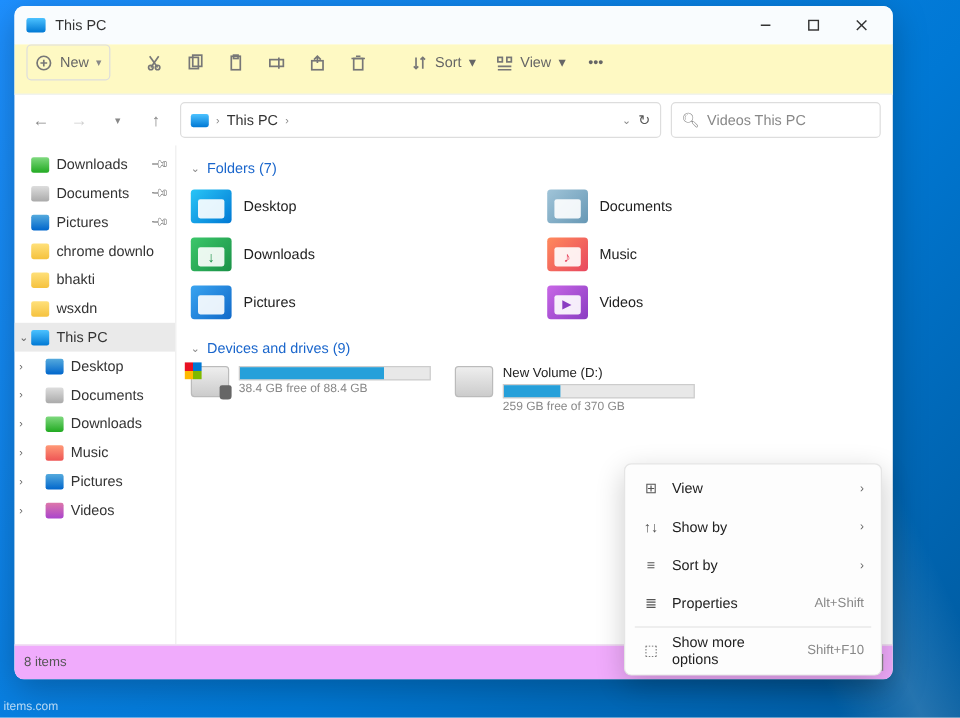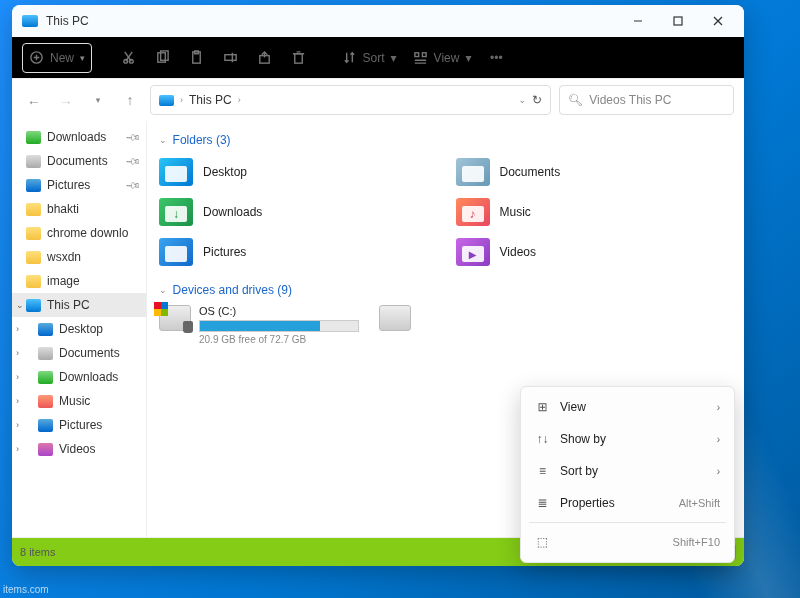--- a/index.html
+++ b/index.html
@@ -7,21 +7,21 @@
   .light-ray { position:absolute; right:-100px; top:200px; width:400px; height:500px; background: linear-gradient(45deg, transparent 40%, rgba(255,255,255,0.15) 50%, transparent 60%); transform: rotate(20deg);}
   .watermark { position:absolute; bottom:3px; left:3px; font-size:10px; color:#fff; opacity:0.7;}
 
   .window { position:absolute; left:12px; top:5px; width:732px; height:561px; background:#fff; border-radius:8px; box-shadow:0 8px 28px rgba(0,0,0,0.25); display:flex; flex-direction:column; overflow:hidden;}
   .titlebar { height:32px; display:flex; align-items:center; padding:0 6px 0 10px; background:#f9fcfe;}
   .titlebar .title-icon { width:16px; height:12px; background:linear-gradient(#4cc2ff,#0078d4); border-radius:2px; margin-right:8px;}
   .titlebar .title-text { font-size:12px; color:#333; flex:1;}
   .win-btn { width:40px; height:28px; display:flex; align-items:center; justify-content:center; color:#444; font-size:11px;}
   .win-btn svg { width:10px; height:10px; stroke:#333; stroke-width:1.2; fill:none;}
 
-  .toolbar { height:42px; display:flex; align-items:center; gap:4px; padding:0 10px; background:#000000; border-bottom:1px solid #eef2f5;}
+  .toolbar { height:42px; display:flex; align-items:flex-start; gap:4px; padding:0 10px; background:#fef9c3; border-bottom:1px solid #eef2f5;}
   .tb-btn { height:30px; min-width:30px; display:flex; align-items:center; justify-content:center; border-radius:4px; color:#666; gap:6px; padding:0 6px; font-size:12px;}
   .tb-sep { width:14px;}
   .tb-btn svg { width:15px; height:15px; stroke:#777; stroke-width:1.5; fill:none;}
   .new-btn { border:1px solid #ddd;}
   .new-btn .chev { font-size:9px; color:#888;}
 
   .navrow { height:42px; display:flex; align-items:center; gap:8px; padding:0 10px;}
   .nav-btn { width:24px; height:24px; display:flex; align-items:center; justify-content:center; color:#888; font-size:14px;}
   .address { flex:1; height:30px; border:1px solid #ddd; border-radius:4px; display:flex; align-items:center; padding:0 8px; gap:6px; font-size:12px; color:#333;}
   .address .pc-icon { width:15px; height:11px; background:linear-gradient(#4cc2ff,#0078d4); border-radius:2px;}
@@ -67,21 +67,21 @@
   .drive-row { display:flex; gap:8px;}
   .drive-ic { width:32px; height:26px; background:linear-gradient(#eee,#ccc); border:1px solid #bbb; border-radius:3px; position:relative;}
   .drive-ic.os::before { content:""; position:absolute; left:-6px; top:-4px; width:14px; height:14px; background:conic-gradient(#0078d4 0 25%, #7fb900 0 50%, #ffb900 0 75%, #e81123 0);}
   .drive-ic.os::after { content:""; position:absolute; right:-3px; bottom:-3px; width:10px; height:12px; background:#666; border-radius:2px 2px 3px 3px;}
   .drive-info { flex:1;}
   .drive-name { font-size:11px; color:#222; margin-bottom:3px;}
   .bar { height:12px; background:#e8e8e8; border:1px solid #ccc; position:relative;}
   .bar .fill { position:absolute; left:0; top:0; bottom:0; background:#26a0da;}
   .drive-free { font-size:10px; color:#888; margin-top:2px;}
 
-  .statusbar { height:22px; border-top:1px solid #eee; display:flex; align-items:center; padding:14px 8px; font-size:11px; color:#555; background:#84cc16;}
+  .statusbar { height:22px; border-top:1px solid #eee; display:flex; align-items:center; padding:14px 8px; font-size:11px; color:#555; background:#f0abfc;}
   .statusbar .views { margin-left:auto; display:flex; gap:4px;}
   .statusbar .views span { width:16px; height:14px; border:1px solid #888; display:flex; align-items:center; justify-content:center; font-size:9px;}
 
   .context-menu { position:absolute; right:65px; bottom:35px; width:215px; background:#fdfdfd; border:1px solid #e5e5e5; border-radius:6px; box-shadow:0 8px 24px rgba(0,0,0,0.2); padding:4px; font-size:12px;}
   .cm-item { height:32px; display:flex; align-items:center; padding:0 10px; gap:10px; color:#222; border-radius:4px;}
   .cm-item .ic-sm { width:15px; height:15px; display:flex; align-items:center; justify-content:center; color:#555;}
   .cm-item .arrow { margin-left:auto; color:#666; font-size:10px;}
   .cm-item .shortcut { margin-left:auto; color:#888; font-size:11px;}
   .cm-sep { height:1px; background:#e5e5e5; margin:3px 4px;}
 </style>
@@ -219,33 +219,29 @@
           <span>Documents</span>
           <span class="pin">📌︎</span>
         </div>
         <div class="sb-item">
           <div class="ic ic-pic"></div>
           <span>Pictures</span>
           <span class="pin">📌︎</span>
         </div>
         <div class="sb-item">
           <div class="ic ic-fold"></div>
+          <span>chrome downlo</span>
+        </div>
+        <div class="sb-item">
+          <div class="ic ic-fold"></div>
           <span>bhakti</span>
-        </div>
-        <div class="sb-item">
-          <div class="ic ic-fold"></div>
-          <span>chrome downlo</span>
         </div>
         <div class="sb-item">
           <div class="ic ic-fold"></div>
           <span>wsxdn</span>
-        </div>
-        <div class="sb-item">
-          <div class="ic ic-fold"></div>
-          <span>image</span>
         </div>
         <div class="sb-item selected">
           <span class="chev">⌄</span>
           <div class="ic ic-pc"></div>
           <span>This PC</span>
         </div>
         <div class="sb-item nested">
           <span class="chev">›</span>
           <div class="ic ic-pic"></div>
           <span>Desktop</span>
@@ -272,21 +268,21 @@
         </div>
         <div class="sb-item nested">
           <span class="chev">›</span>
           <div class="ic ic-vid"></div>
           <span>Videos</span>
         </div>
       </div>
     <div class="content" id="content">
         <div class="group-head">
           <span class="chev">⌄</span>
-          <span>Folders (3)</span>
+          <span>Folders (7)</span>
         </div>
         <div class="folder-grid">
           <div class="folder-item">
             <div class="big-ic big-desktop">
               <div class="inner"></div>
             </div>
             <div class="lbl">Desktop</div>
           </div>
           <div class="folder-item">
             <div class="big-ic big-docs">
@@ -321,31 +317,37 @@
         </div>
         <div class="group-head">
           <span class="chev">⌄</span>
           <span>Devices and drives (9)</span>
         </div>
         <div class="drives">
           <div class="drive">
             <div class="drive-row">
               <div class="drive-ic os"></div>
               <div class="drive-info">
-                <div class="drive-name">OS (C:)</div>
                 <div class="bar">
                   <div class="fill" style="width:76%"></div>
                 </div>
-                <div class="drive-free">20.9 GB free of 72.7 GB</div>
+                <div class="drive-free">38.4 GB free of 88.4 GB</div>
               </div>
             </div>
           </div>
           <div class="drive">
             <div class="drive-row">
               <div class="drive-ic "></div>
+              <div class="drive-info">
+                <div class="drive-name">New Volume (D:)</div>
+                <div class="bar">
+                  <div class="fill" style="width:30%"></div>
+                </div>
+                <div class="drive-free">259 GB free of 370 GB</div>
+              </div>
             </div>
           </div>
         </div>
       </div>
   </div>
 
   <div class="statusbar">
     <span>8 items</span>
     <div class="views">
       <span>≡</span>
@@ -371,17 +373,18 @@
       <span class="arrow">›</span>
     </div>
     <div class="cm-item">
       <span class="ic-sm">≣</span>
       <span>Properties</span>
       <span class="shortcut">Alt+Shift</span>
     </div>
     <div class="cm-sep"></div>
     <div class="cm-item">
       <span class="ic-sm">⬚</span>
+      <span>Show more options</span>
       <span class="shortcut">Shift+F10</span>
     </div>
   </div>
 
 <div class="watermark">items.com</div>
 
 </body></html>

